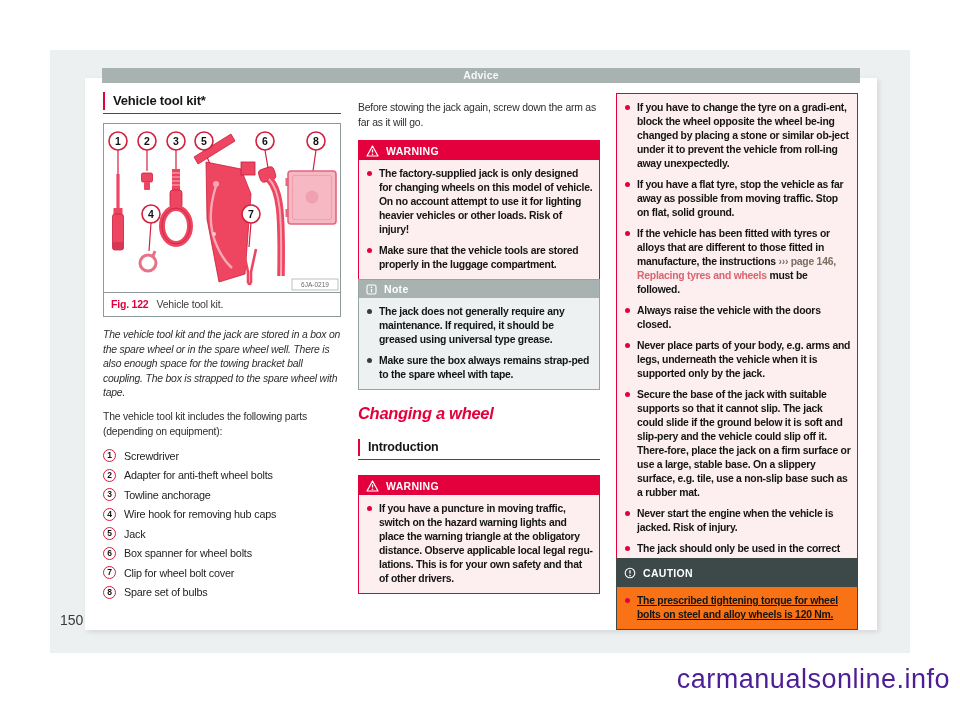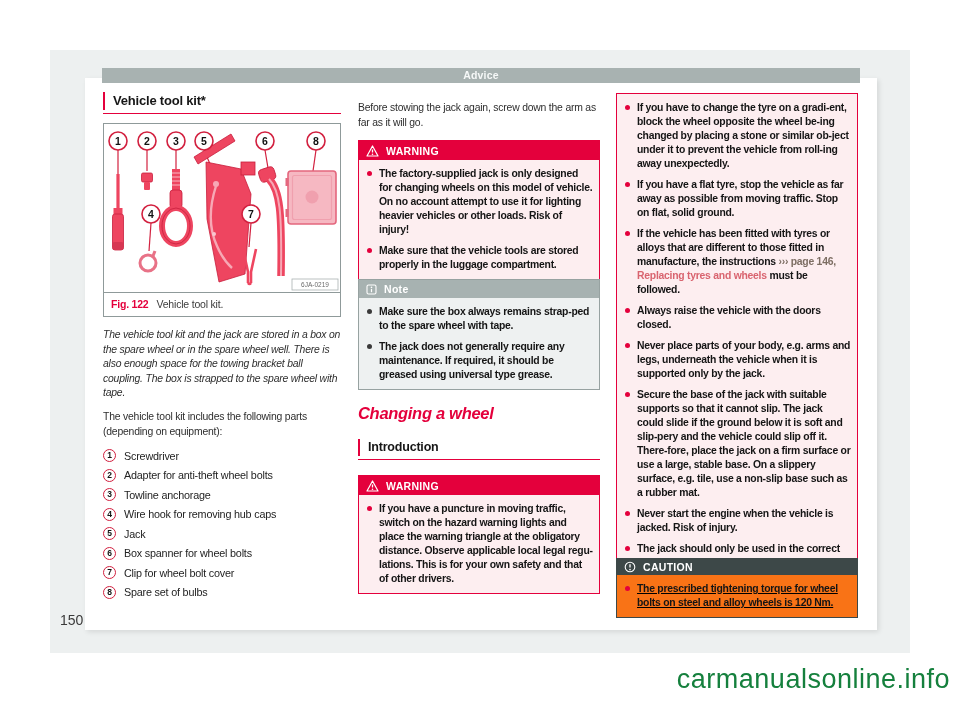--- a/index.html
+++ b/index.html
@@ -44,37 +44,37 @@
 
   
   .abox { width:100%; }
   .abox.red { border:1px solid #e4003c; }
   .abox.gray { border:1px solid #97a2a1; }
   .abox.dark { border:1px solid #3d4848; }
   .abox-head { height:19px; display:flex; align-items:center; gap:7px; padding-left:7px;
     color:#fff; font-size:10.5px; font-weight:bold; letter-spacing:0.3px; }
   .abox.red  .abox-head { background:#e4003c; }
   .abox.gray .abox-head { background:#a7b2b1; height:18px; }
-  .abox.dark .abox-head { background:#3d4848; height:16px; }
+  .abox.dark .abox-head { background:#3d4848; height:28px; }
   .abox-body { padding:7px 6px 7px 7px; }
   .abox.red  .abox-body { background:#fdeef0; }
   .abox.gray .abox-body { background:#eef1f1; }
   .abox.dark .abox-body { background:#f97316;text-decoration:underline; }
   .ab-bullet { display:flex; align-items:flex-start; margin-bottom:7px; }
   .ab-bullet:last-child { margin-bottom:0; }
   .dot { flex:0 0 5px; width:5px; height:5px; border-radius:50%; background:#e4003c; margin:4px 7px 0 1px; }
   .note .dot { background:#3a3a3a; }
   .ab-text { font-size:10.4px; font-weight:bold; color:#151515; line-height:14px; letter-spacing:-0.25px; }
   .ref-page { color:#7d6e63; }
   .ref-chapter { color:#d9646f; }
 
   .mid-block { position:absolute; left:0; width:242px; }
 
   .page-num { position:absolute; left:60px; top:612px; font-size:14px; color:#3a3a3a; z-index:6; }
-  .watermark { position:absolute; right:10px; top:664px; font-size:27px; color:#15803d; letter-spacing:0.5px; }
+  .watermark { position:absolute; right:10px; top:664px; font-size:27px; color:#4c1d95; letter-spacing:0.5px; }
 </style>
 </head>
 <body>
 
 <div class="stage">
   <div class="bg-panel"></div>
   <div class="sheet"></div>
   <div class="top-bar">
     <span style="display:inline-block;width:100%;">Advice</span>
   </div>
@@ -257,25 +257,25 @@
         <svg width="11" height="11" viewBox="0 0 11 11">
             <rect x="1" y="1" width="9" height="9" rx="1.5" fill="none" stroke="#fff" stroke-width="1.1"></rect>
             <circle cx="5.5" cy="3.4" r="0.8" fill="#fff"></circle>
             <line x1="5.5" y1="5" x2="5.5" y2="8.2" stroke="#fff" stroke-width="1.2"></line>
           </svg>
         <span>Note</span>
       </div>
       <div class="abox-body">
         <div class="ab-bullet">
             <span class="dot"></span>
+            <span class="ab-text">The jack does not generally require any maintenance. If required, it should be greased using universal type grease.</span>
+          </div>
+        <div class="ab-bullet">
+            <span class="dot"></span>
             <span class="ab-text">Make sure the box always remains strap-ped to the spare wheel with tape.</span>
-          </div>
-        <div class="ab-bullet">
-            <span class="dot"></span>
-            <span class="ab-text">The jack does not generally require any maintenance. If required, it should be greased using universal type grease.</span>
           </div>
       </div>
     </div>
 
     <div class="big-red-head mid-block" style="top:308px;font-style:italic;">Changing a wheel</div>
 
     <div class="mid-block" style="top:343px;">
       <div class="sub-head">Introduction</div>
       <div class="red-rule"></div>
     </div>

